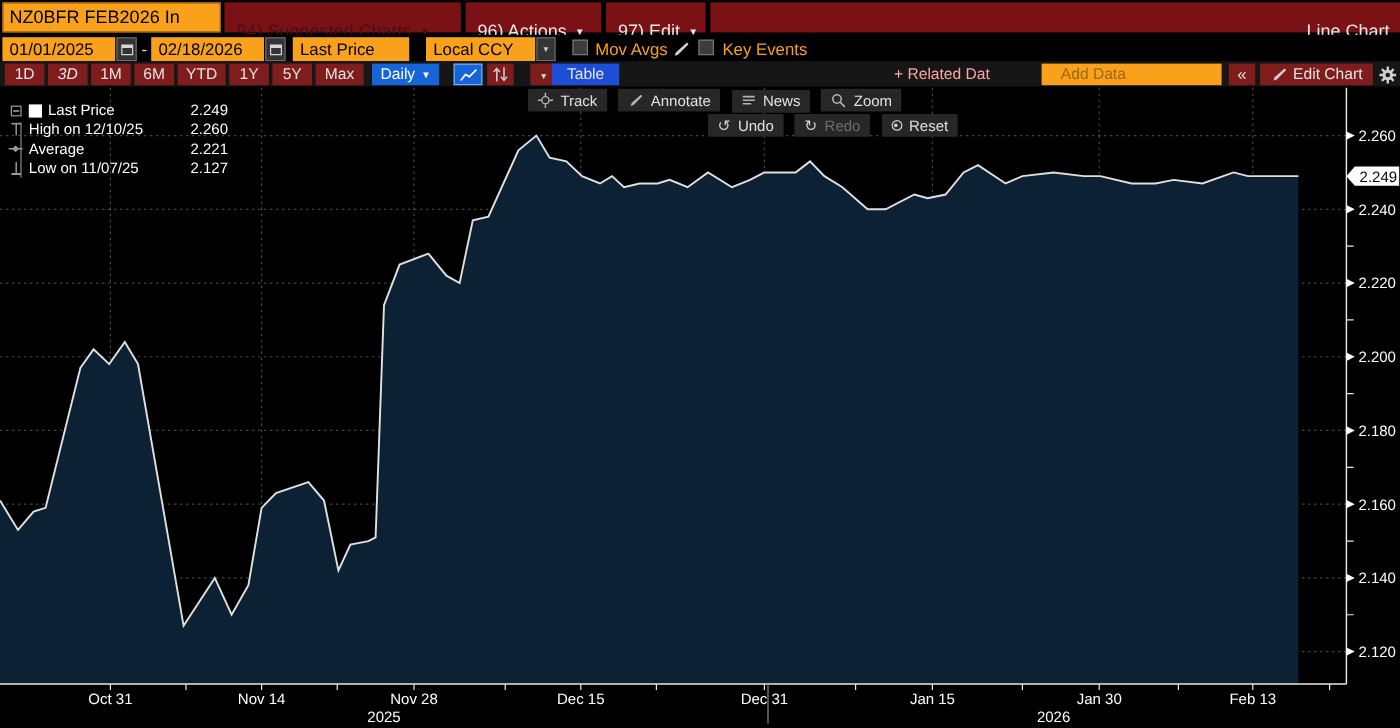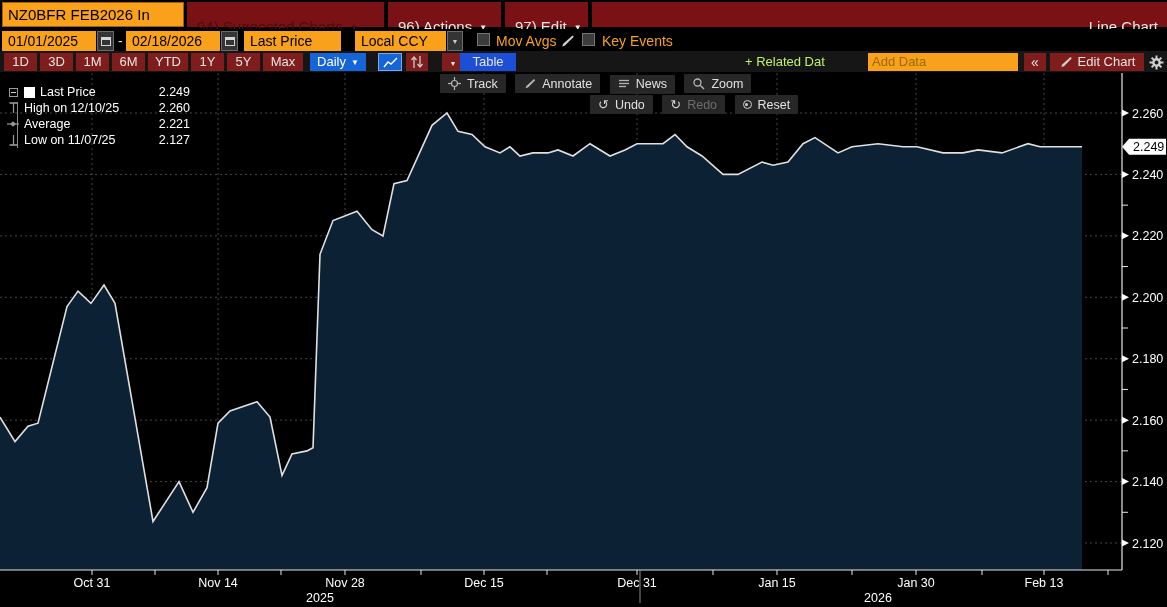--- a/index.html
+++ b/index.html
@@ -43,24 +43,24 @@
 
   
   .row3 { left:0; top:51px; width:1167px; height:22px; background:#161616; border-bottom:1px solid #000; }
   .tb-btn {
     top:2px; height:18px; background:#7f1d1d; color:#e4e4e4; font-size:13px;
     line-height:18px; text-align:center; white-space:nowrap;
   }
   .blue { background:#1565d8; color:#fff; }
   .icon-btn { display:flex; align-items:center; justify-content:center; }
   .dd-arrow { font-size:8px; vertical-align:1px; margin-left:5px; }
-  .rel-label { top:2px; color:#bef264; font-size:13px; line-height:18px; white-space:nowrap; }
+  .rel-label { top:2px; color:#fca5a5; font-size:13px; line-height:18px; white-space:nowrap; }
   .add-field {
     top:2px; height:18px; background:#f9a11b; color:#9c690e;
-    font-size:13px; line-height:18px; padding-left:4px;
+    font-size:13px; line-height:18px; padding-left:16px;
   }
 
   
   .chart-wrap { left:0; top:73px; width:1167px; height:534px; background:#000; }
   svg text { font-family:"Liberation Sans", sans-serif; }
 
   
   .legend { left:6px; top:11px; width:184px; }
   .lg-row { position:relative; height:16px; display:flex; align-items:center; color:#fff; font-size:12.5px; }
   .lg-tree { position:absolute; left:11px; top:18px; width:1px; height:46px; background:#8a8a8a; }
@@ -123,21 +123,21 @@
     <div class="abs o-label" style="left:496px;">Mov Avgs</div>
     <svg class="abs" style="left:560px; top:5px;" width="14" height="14">
       <path d="M12.5 1.5 L13.8 2.8 L5 11.6 L2.2 12.4 L3.2 9.8 Z" fill="#d0d0d0"></path>
     </svg>
     <div class="abs chk" style="left:582px;"></div>
     <div class="abs o-label" style="left:602px;">Key Events</div>
   </div>
 
   <div class="abs row3">
     <div class="abs tb-btn" style="left:4px;   width:33px;">1D</div>
-    <div class="abs tb-btn" style="left:40px;  width:33px;">3D</div>
+    <div class="abs tb-btn" style="left:40px;  width:33px;font-style:italic;">3D</div>
     <div class="abs tb-btn" style="left:76px;  width:33px;">1M</div>
     <div class="abs tb-btn" style="left:112px; width:33px;">6M</div>
     <div class="abs tb-btn" style="left:148px; width:40px;">YTD</div>
     <div class="abs tb-btn" style="left:191px; width:33px;">1Y</div>
     <div class="abs tb-btn" style="left:227px; width:33px;text-align:center;">5Y</div>
     <div class="abs tb-btn" style="left:263px; width:40px;">Max</div>
 
     <div class="abs tb-btn blue" style="left:310px; width:56px;">
       <span>Daily</span><span class="dd-arrow">▼</span>
     </div>

